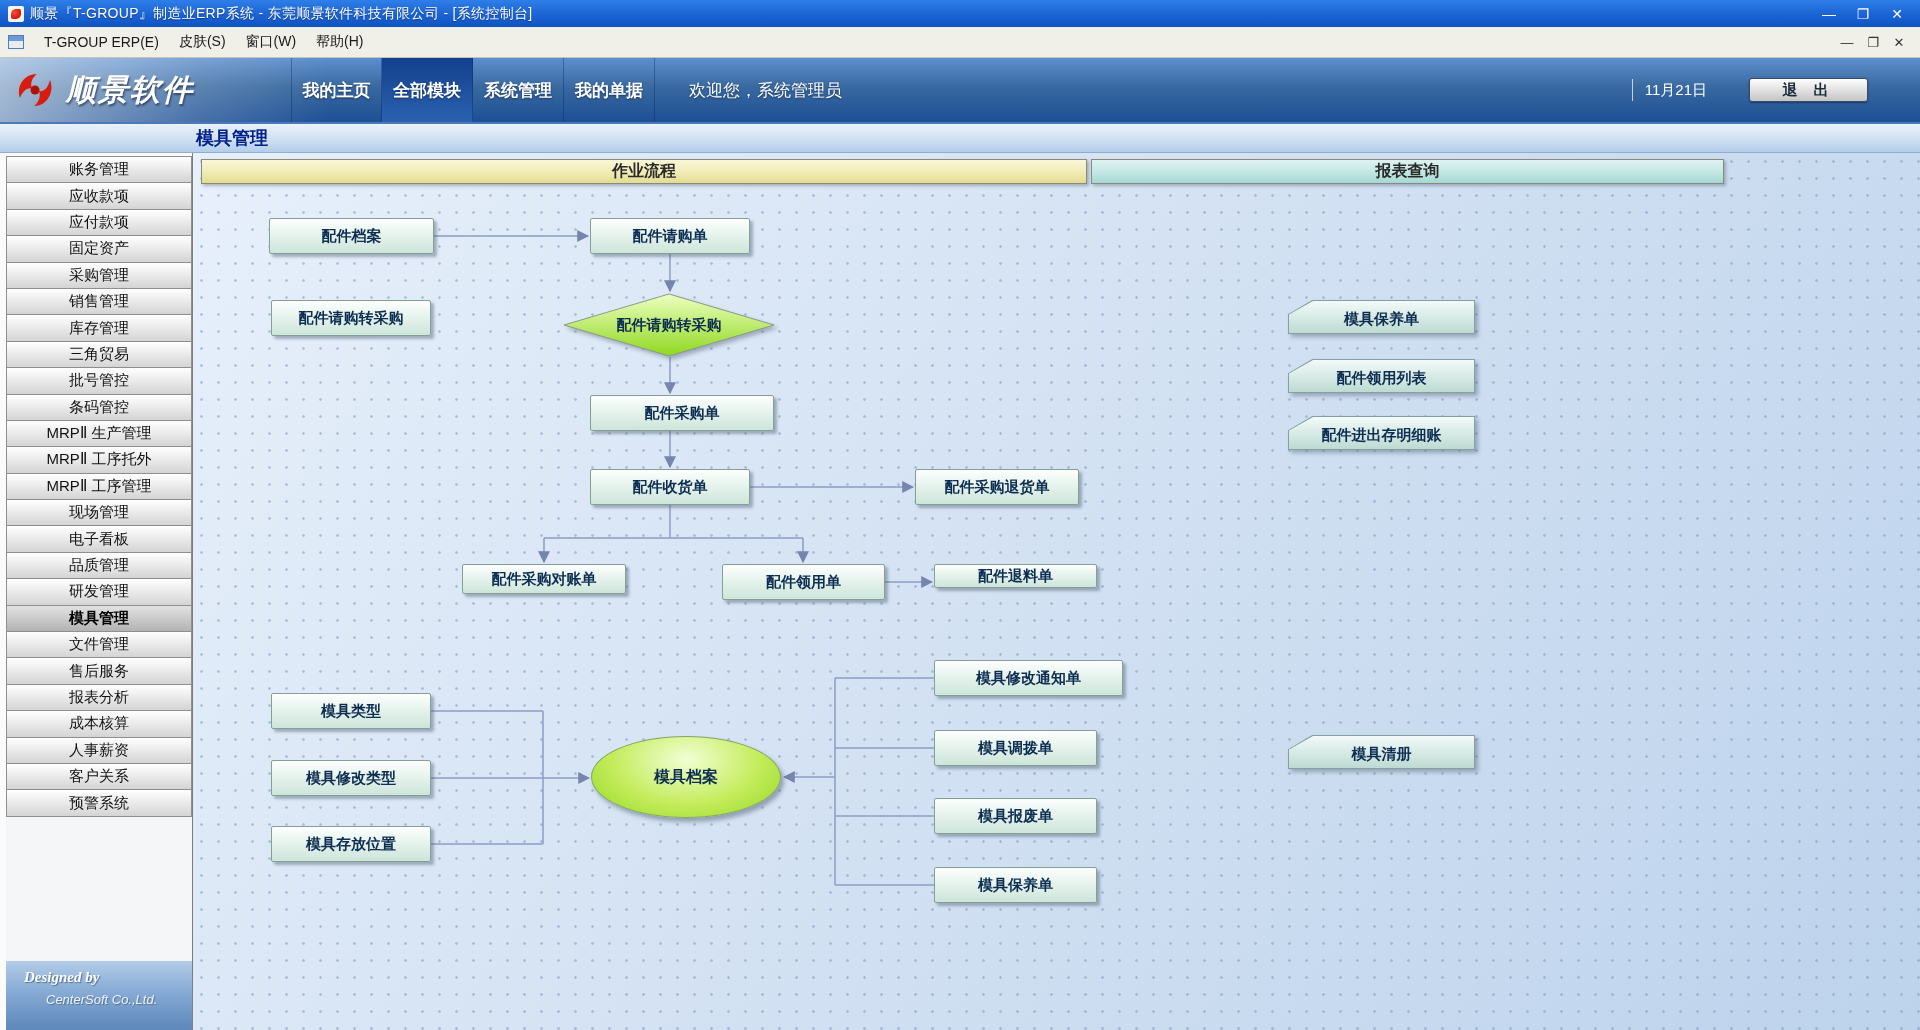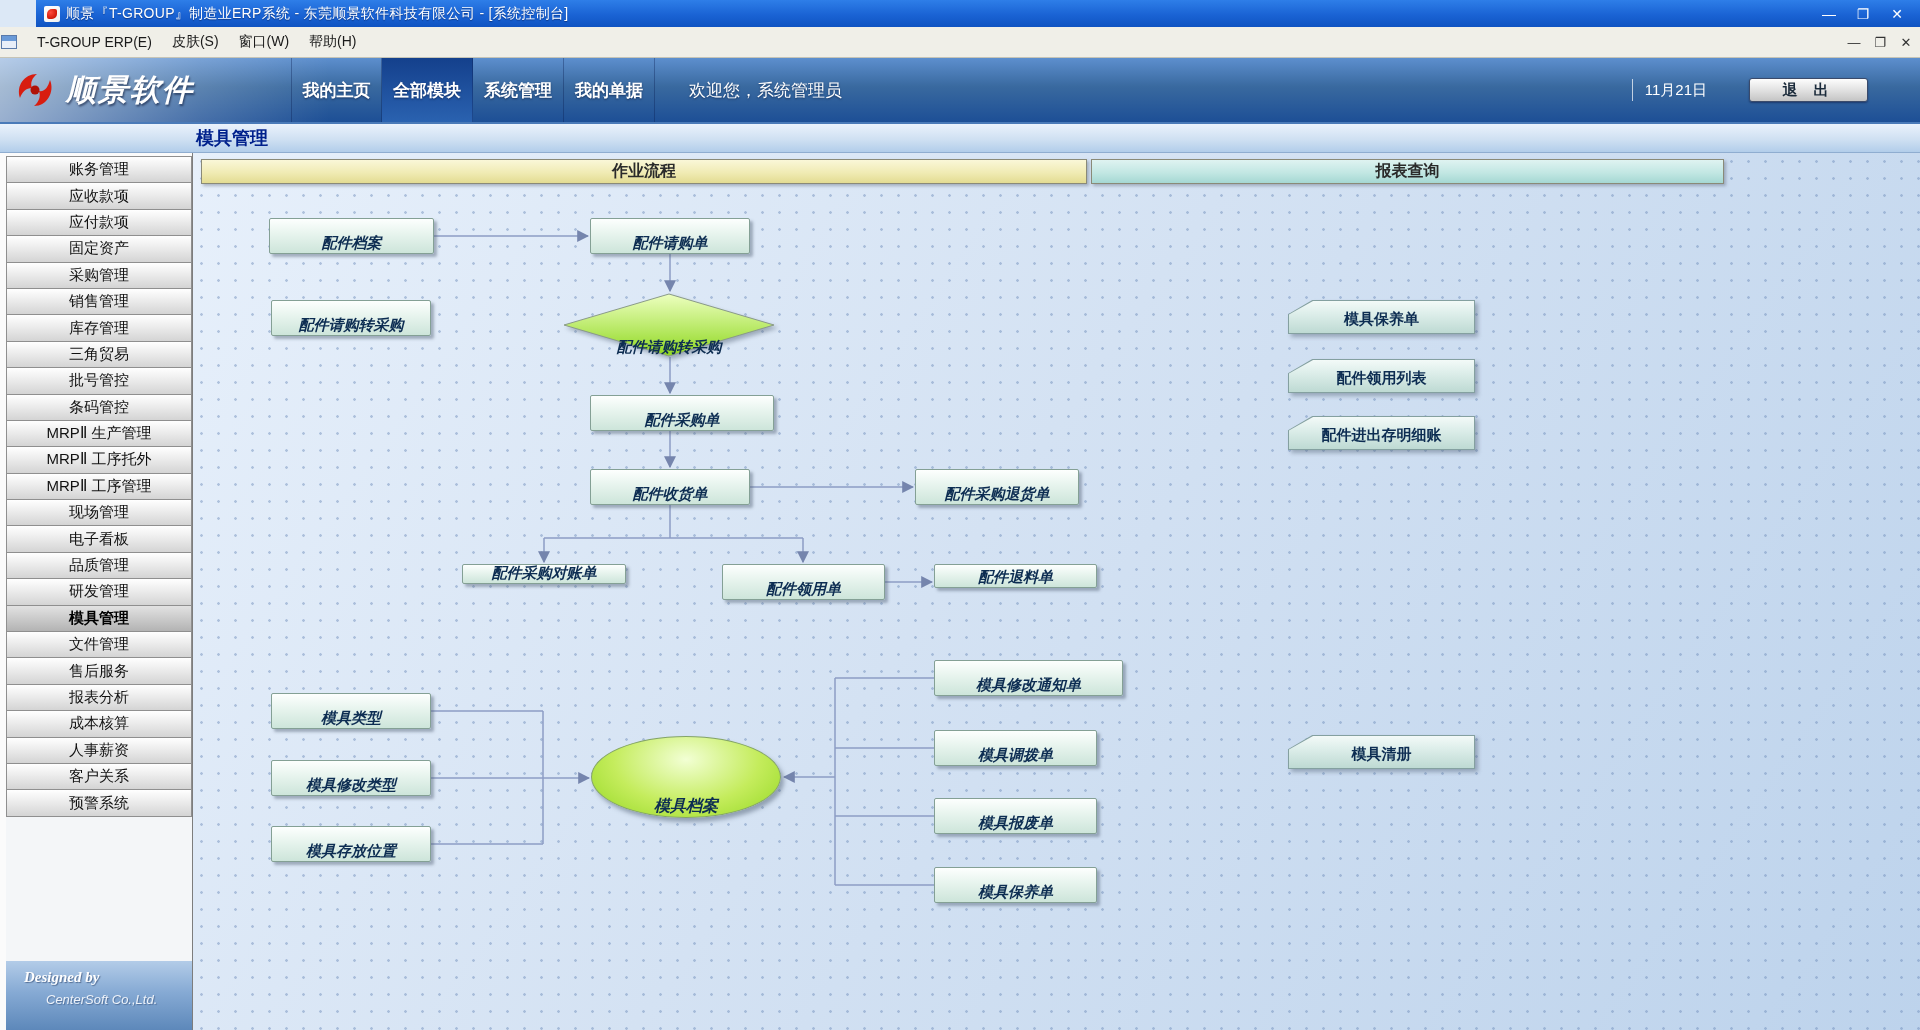--- a/index.html
+++ b/index.html
@@ -3,34 +3,34 @@
 <meta charset="utf-8">
 <style>
   * { margin:0; padding:0; box-sizing:border-box; }
   html,body { width:1920px; height:1030px; overflow:hidden; }
   body { font-family:"Liberation Sans","DejaVu Sans",sans-serif; background:#000; }
   .app { position:relative; width:1920px; height:1030px; display:flex; flex-direction:column; background:#dce8f6; }
 
   
   .titlebar { height:27px; flex:none; display:flex; align-items:center;
     background:linear-gradient(180deg,#2e7ee8 0%,#1a63d4 55%,#0f53c2 100%);
-    color:#fff; padding:0 6px;margin-left:36px; }
+    color:#fff; padding:0 6px; }
   .titlebar .app-ico { width:16px; height:16px; margin:0 6px 0 2px; border-radius:2px;
     background:linear-gradient(135deg,#fff 0%,#f0f0f0 100%); position:relative; flex:none; }
   .titlebar .app-ico::after { content:""; position:absolute; inset:3px;
     background:radial-gradient(circle at 35% 35%,#ff4a3a 0%,#d01808 70%); border-radius:50% 2px 50% 2px; }
   .titlebar .ttext { font-size:14px; letter-spacing:.3px; text-shadow:0 1px 1px rgba(0,0,30,.4); }
   .titlebar .spacer { flex:1; }
   .wbtn { width:34px; height:21px; display:flex; align-items:center; justify-content:center;
     color:#fff; font-size:14px; cursor:default; }
 
   
   .menubar { height:31px; flex:none; display:flex; align-items:center;
     background:linear-gradient(180deg,#f7f6f0 0%,#edecе4 60%,#e4e2d6 100%);
-    background-color:#f0efe8; border-bottom:1px solid #c6c4b6; padding:0 1px; color:#1a1a1a; }
+    background-color:#f0efe8; border-bottom:1px solid #c6c4b6; padding:0 8px; color:#1a1a1a; }
   .menubar .m-ico { width:16px; height:14px; margin-right:10px; flex:none;
     background:linear-gradient(180deg,#6a9ad8 0 5px,#e8eef8 5px 100%); border:1px solid #5a7aaa; }
   .menu-item { padding:4px 10px; font-size:14px; }
   .menubar .spacer { flex:1; }
   .mbtn { width:26px; height:20px; display:flex; align-items:center; justify-content:center;
     color:#333; font-size:13px; }
 
   
   .header { height:64px; flex:none; position:relative; display:flex; align-items:center;
     background:linear-gradient(180deg,#5d8fce 0%,#39699f 45%,#1d4f96 100%); color:#fff; }
@@ -89,21 +89,21 @@
       linear-gradient(125deg,#e7f0fb 0%,#d4e2f3 45%,#bdd3ec 100%);
     background-size:17px 17px, 100% 100%; }
   .sec-hdr { position:absolute; top:6px; height:25px; display:flex; align-items:center; justify-content:center;
     font-size:16px; font-weight:bold; color:#2a2a2a; border:1px solid #8a8a78;
     box-shadow:2px 2px 3px rgba(60,70,90,.35); }
   .sec-hdr.work { left:8px; width:886px; background:linear-gradient(180deg,#faf7d8 0%,#f0ebb4 55%,#e3dc92 100%); }
   .sec-hdr.report { left:898px; width:633px; background:linear-gradient(180deg,#dff3f1 0%,#c2e7e3 55%,#a5d8d3 100%); }
 
   .flow-lines { position:absolute; left:0; top:0; z-index:1; }
 
-  .node { position:absolute; z-index:2; display:flex; align-items:flex-end; justify-content:center;font-style:italic; }
+  .node { position:absolute; z-index:2; display:flex; align-items:center; justify-content:center; }
   .node .lbl { font-size:15px; font-weight:bold; color:#0d2d52; position:relative; z-index:2; white-space:nowrap; }
   .node.box { background:linear-gradient(180deg,#fdfffe 0%,#e9f5ef 40%,#cde5da 100%);
     border:1px solid #84a095; border-radius:2px; box-shadow:3px 3px 3px rgba(80,95,115,.45); }
   .node.diamond { background:transparent; }
   .node.diamond svg { position:absolute; inset:0; width:100%; height:100%;
     filter:drop-shadow(3px 3px 2px rgba(80,95,115,.45)); }
   .node.entity { border-radius:50%;
     background:radial-gradient(ellipse at 50% 28%,#f2ffd4 0%,#c4ec5c 55%,#94d822 100%);
     border:1px solid #84a468; box-shadow:3px 4px 4px rgba(80,95,115,.5); }
   .node.entity .lbl { font-size:16px; }
@@ -276,21 +276,21 @@
 
       <div class="node box" style="left:397px;top:242px;width:184px;height:36px">
           <span class="lbl">配件采购单</span>
         </div>
       <div class="node box" style="left:397px;top:316px;width:160px;height:36px">
           <span class="lbl">配件收货单</span>
         </div>
       <div class="node box" style="left:722px;top:316px;width:164px;height:36px">
           <span class="lbl">配件采购退货单</span>
         </div>
-      <div class="node box" style="left:269px;top:411px;width:164px;height:20px">
+      <div class="node box" style="left:269px;top:411px;width:164px;height:30px">
           <span class="lbl">配件采购对账单</span>
         </div>
       <div class="node box" style="left:529px;top:411px;width:163px;height:36px">
           <span class="lbl">配件领用单</span>
         </div>
       <div class="node box" style="left:741px;top:411px;width:163px;height:24px">
           <span class="lbl">配件退料单</span>
         </div>
 
       <div class="report-card" style="left:1095px;top:147px;width:187px;height:34px">

